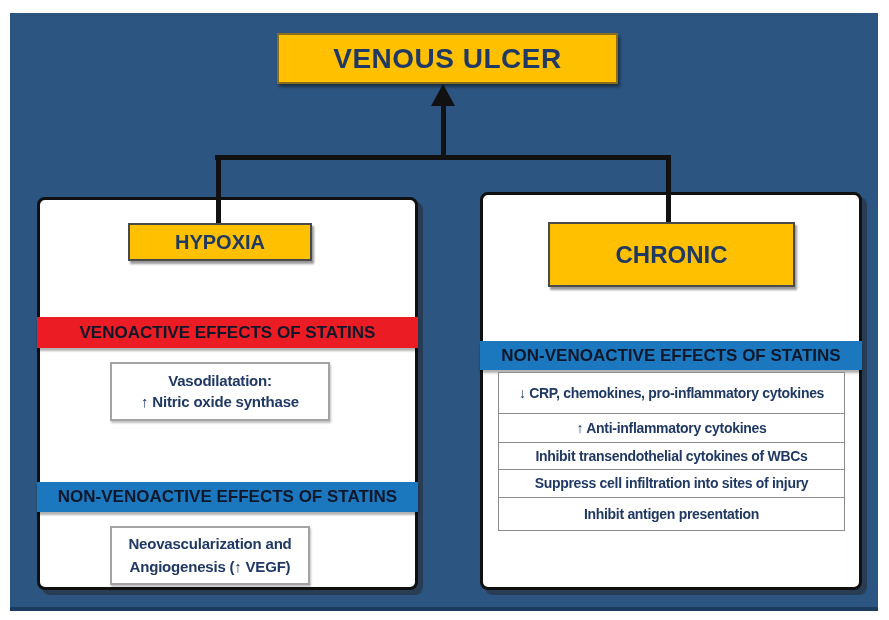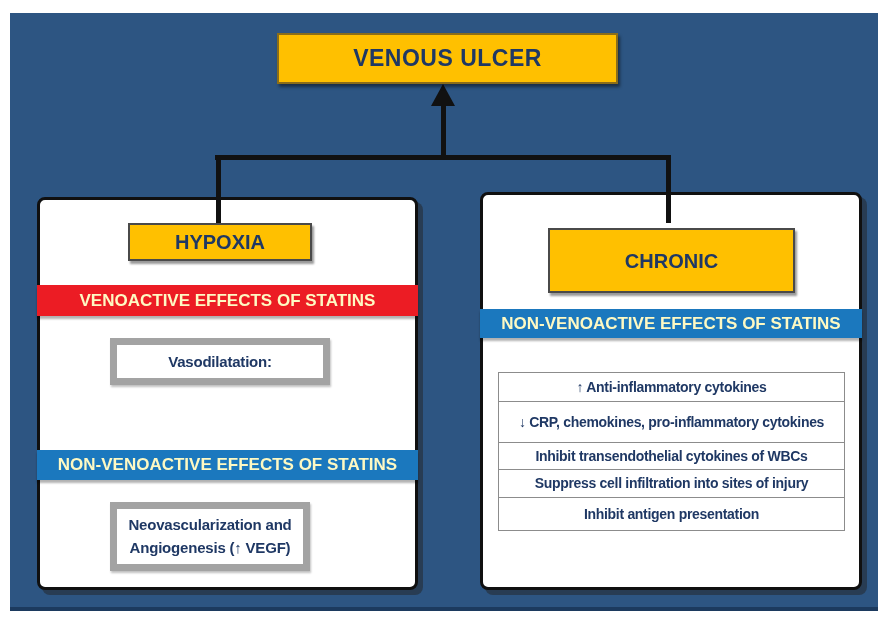--- a/index.html
+++ b/index.html
@@ -10,21 +10,21 @@
   body{font-family:"Liberation Sans","DejaVu Sans",sans-serif; background:#fff;}
   .page{position:relative; width:889px; height:620px; background:var(--c-margin); overflow:hidden;}
   .canvas{position:absolute; left:10px; top:13px; width:868px; height:594px;
           background:var(--c-bg); border-bottom:4px solid #1c3a5e;}
 
   
   .title-box{position:absolute; left:277px; top:33px; width:341px; height:51px;
              background:var(--c-gold); border:2px solid #8a6d1a; box-sizing:border-box;
              box-shadow:2px 3px 3px rgba(0,0,0,.45);
              display:flex; align-items:center; justify-content:center;
-             color:var(--c-navy); font-size:23px; font-weight:bold; letter-spacing:.5px; z-index:6;}
+             color:var(--c-navy); font-size:28px; font-weight:bold; letter-spacing:.5px; z-index:6;}
 
   
   .cline{position:absolute; background:var(--c-line); z-index:5;}
   .line-h{left:215px; top:155px; width:456px; height:5px;}
   .line-stem{left:441px; top:104px; width:5px; height:53px;}
   .drop-left{left:216px; top:157px; width:5px; height:68px;}
   .drop-right{left:666px; top:157px; width:5px; height:66px;}
   .arrowhead{position:absolute; left:431px; top:84px; width:0; height:0; z-index:5;
              border-left:12px solid transparent; border-right:12px solid transparent;
              border-bottom:22px solid var(--c-line);}
@@ -33,33 +33,33 @@
   .panel{position:absolute; background:#fff; border:3px solid #101010; border-radius:8px;
          box-sizing:border-box; box-shadow:5px 5px 0 rgba(35,35,35,.5);}
   .panel-left{left:37px; top:197px; width:381px; height:393px;}
   .panel-right{left:480px; top:192px; width:382px; height:398px;}
 
   .gold-head{position:absolute; background:var(--c-gold); border:2px solid #4a4a4a; box-sizing:border-box;
              box-shadow:2px 3px 2px rgba(0,0,0,.4); color:var(--c-navy); font-weight:bold;
              display:flex; flex-direction:column; align-items:center; justify-content:center;
              text-align:center; z-index:10;}
   .hypoxia-head{left:88px; top:23px; width:184px; height:38px; font-size:20px;}
-  .chronic-head{left:65px; top:33px; width:247px; height:65px; font-size:20px; line-height:1.5;}
+  .chronic-head{left:65px; top:27px; width:247px; height:65px; font-size:24px; line-height:1.5;}
 
-  .banner{position:absolute; left:-3px; width:calc(100% + 6px); color:#fef9c3; font-weight:bold;
+  .banner{position:absolute; left:-3px; width:calc(100% + 6px); color:#0f172a; font-weight:bold;
           font-size:17px; text-align:center; display:flex; align-items:center; justify-content:center;
-          box-shadow:0 3px 2px rgba(0,0,0,.3); z-index:4;}
+          box-shadow:0 3px 2px rgba(0,0,0,.3); z-index:4;margin-top:32px;}
   .banner-red{top:85px; height:31px; background:var(--c-red);}
   .banner-blue-left{top:250px; height:30px; background:var(--c-blue);}
   .banner-blue-right{top:114px; height:29px; background:var(--c-blue);}
 
-  .white-box{position:absolute; background:#fff; border:7px solid #a3a3a3; box-sizing:border-box;
+  .white-box{position:absolute; background:#fff; border:2px solid #a3a3a3; box-sizing:border-box;
              box-shadow:1px 2px 2px rgba(0,0,0,.25);
              color:var(--c-navy); font-size:15px; font-weight:700; text-align:center;
-             letter-spacing:-.2px; line-height:1.42;}
+             letter-spacing:-.2px; line-height:1.42;margin-top:24px;}
   .vaso-box{left:70px; top:138px; width:220px; padding:6px 2px;}
   .neo-box{left:70px; top:302px; width:200px; padding:5px 4px; line-height:1.5;}
 
   .effects-table{position:absolute; left:15px; top:177px; width:347px; z-index:4;}
   .effect-row{border:1px solid #8c8c8c; margin-top:-1px; background:#fff; box-sizing:border-box;
               display:flex; align-items:center; justify-content:center; text-align:center;
               color:var(--c-navy); font-size:14px; font-weight:700; letter-spacing:-.3px;
               line-height:1.35; padding:2px 4px;}
   .effect-row:first-child{margin-top:0;}
   .r1{min-height:42px;} .r2{min-height:30px;} .r3{min-height:28px;} .r4{min-height:29px;} .r5{min-height:34px;}
@@ -82,37 +82,38 @@
 
   <div class="panel panel-left">
     <div class="gold-head hypoxia-head">
       <span>HYPOXIA</span>
     </div>
     <div class="banner banner-red">
       <span>VENOACTIVE EFFECTS OF STATINS</span>
     </div>
     <div class="white-box vaso-box">
       <div>Vasodilatation:</div>
+      <div>↑ Nitric oxide synthase</div>
     </div>
     <div class="banner banner-blue-left">
       <span>NON-VENOACTIVE EFFECTS OF STATINS</span>
     </div>
     <div class="white-box neo-box">
       <div>Neovascularization and Angiogenesis (↑ VEGF)</div>
     </div>
   </div>
 
   <div class="panel panel-right">
     <div class="gold-head chronic-head">
       <span>CHRONIC</span>
     </div>
     <div class="banner banner-blue-right">
       <span>NON-VENOACTIVE EFFECTS OF STATINS</span>
     </div>
     <div class="effects-table">
+      <div class="effect-row r1">↓ CRP, chemokines, pro-inflammatory cytokines</div>
       <div class="effect-row r2">↑ Anti-inflammatory cytokines</div>
-      <div class="effect-row r1">↓ CRP, chemokines, pro-inflammatory cytokines</div>
       <div class="effect-row r3">Inhibit transendothelial cytokines of WBCs</div>
       <div class="effect-row r4">Suppress cell infiltration into sites of injury</div>
       <div class="effect-row r5">Inhibit antigen presentation</div>
     </div>
   </div>
 </div>
 
 </body></html>

